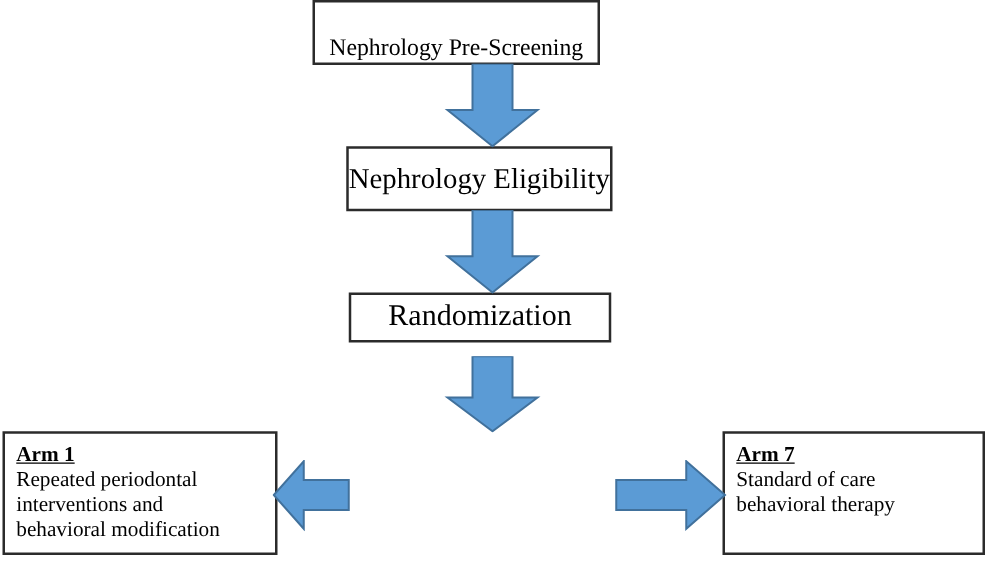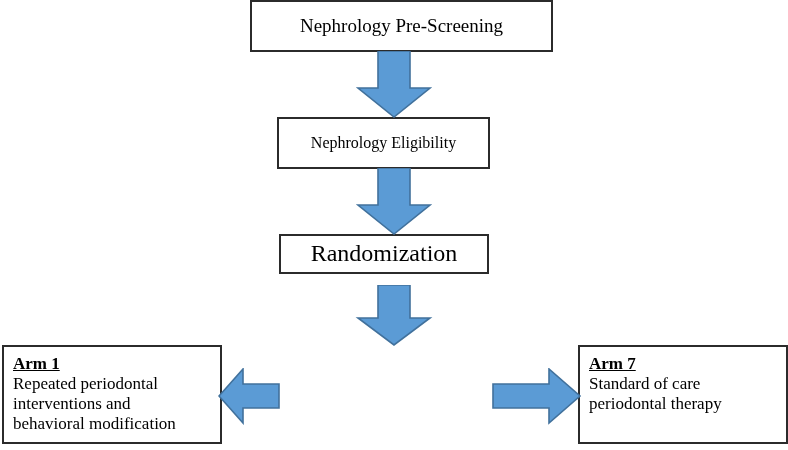--- a/index.html
+++ b/index.html
@@ -43,28 +43,28 @@
     justify-content: flex-start;
   }
   .node.align-left .node-text {
     text-align: left;
     padding: 7px 0 0 9px;
     line-height: 1.17;
   }
 
   
   #node-prescreening {
-    left: 250px; top: 0px; width: 303px; height: 52px;
+    left: 250px; top: 0px; width: 230px; height: 52px; align-items: flex-end;
   }
   #node-prescreening .node-text { font-size: 19px; }
 
   #node-eligibility {
     left: 277px; top: 117px; width: 213px; height: 52px;
   }
-  #node-eligibility .node-text { font-size: 16px; }
+  #node-eligibility .node-text { font-size: 23px; }
 
   #node-randomization {
     left: 279px; top: 234px; width: 210px; height: 40px;
   }
   #node-randomization .node-text { font-size: 24px; }
 
   #node-consent {
     left: 278px; top: 345px; width: 214px; height: 99px;
   }
   #node-consent .node-text { font-size: 17px; }
@@ -117,21 +117,21 @@
   <div class="node align-left" id="node-arm1">
     <span class="node-text"><span class="arm-title">Arm 1</span>
 <span>Repeated periodontal
 interventions and
 behavioral modification</span></span>
   </div>
 
   <div class="node align-left" id="node-arm2">
     <span class="node-text"><span class="arm-title">Arm 7</span>
 <span>Standard of care
-periodontal therapy</span></span>
+behavioral therapy</span></span>
   </div>
 
   <div class="arrow" id="arrow-prescreening-eligibility">
     <svg width="104" height="67" viewBox="0 0 104 67" xmlns="http://www.w3.org/2000/svg">
       <polygon points="36,0 68,0 68,37 88,37 52,66 16,37 36,37" fill="#5b9bd5" stroke="#41719c" stroke-width="1.6" stroke-linejoin="miter"></polygon>
     </svg>
   </div>
 
   <div class="arrow" id="arrow-eligibility-randomization">
     <svg width="104" height="67" viewBox="0 0 104 67" xmlns="http://www.w3.org/2000/svg">

